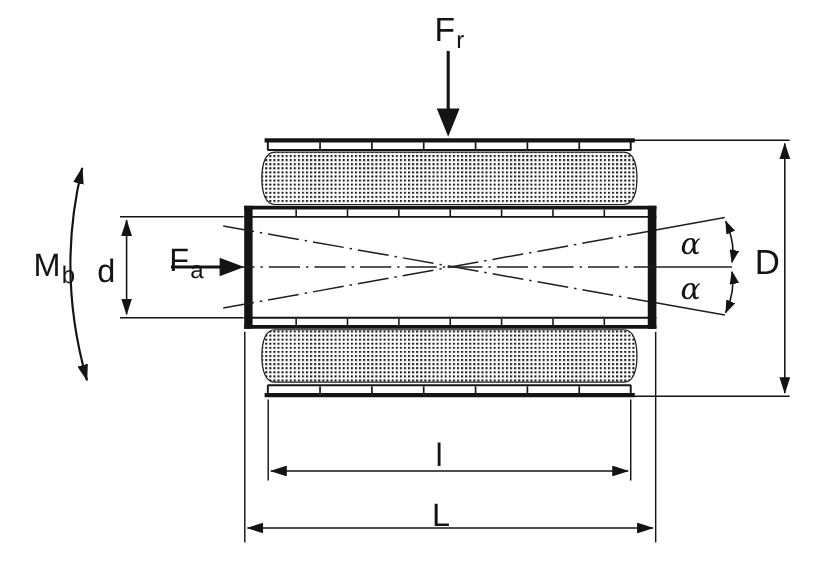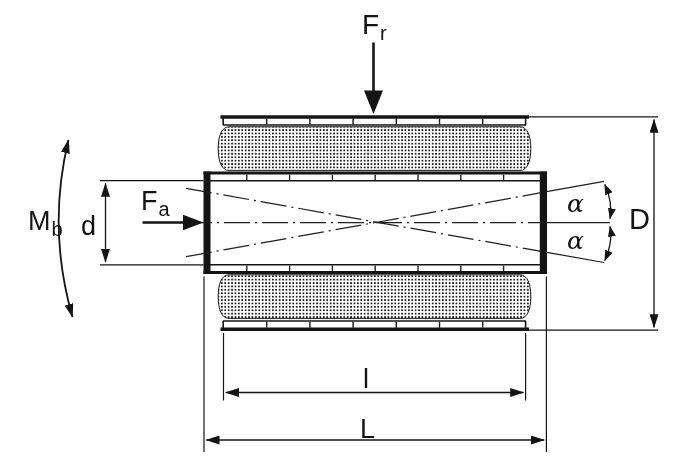--- a/index.html
+++ b/index.html
@@ -112,21 +112,21 @@
       <path d="M204 276.5 V452" stroke-width="1.2"></path>
       <path d="M546.4 276.5 V452" stroke-width="1.2"></path>
       <path d="M206.3 440 H544.1" stroke-width="1.3" fill="none" marker-start="url(#dimArrow)" marker-end="url(#dimArrow)"></path>
     </g>
   </svg>
 
   <div class="lbl" style="left:362px;top:11px;font-size:28px">
     <span>F</span><span class="sub">r</span>
   </div>
 
-  <div class="lbl" style="left:141px;top:188px">
+  <div class="lbl" style="left:141px;top:204px">
     <span>F</span><span class="sub">a</span>
   </div>
 
   <div class="lbl" style="left:28px;top:208px">
     <span>M</span><span class="sub">b</span>
   </div>
 
   <div class="lbl" style="left:81px;top:213px">d</div>
 
   <div class="lbl big" style="left:629px;top:205px">D</div>

